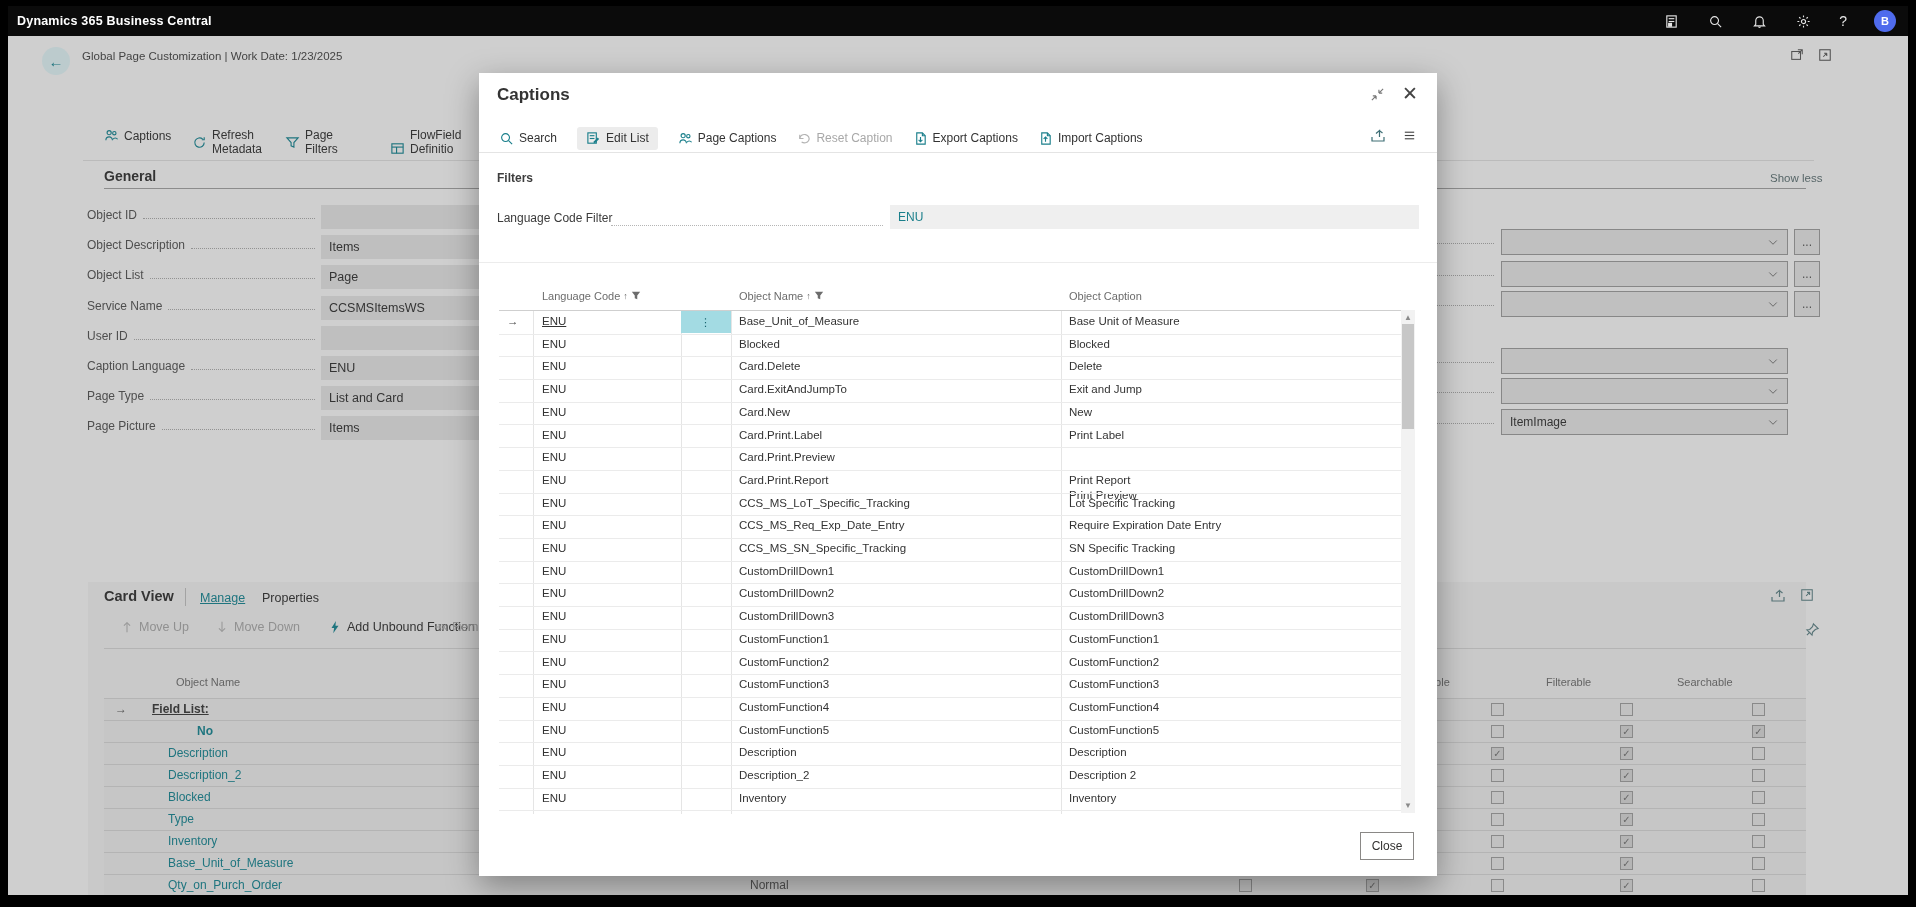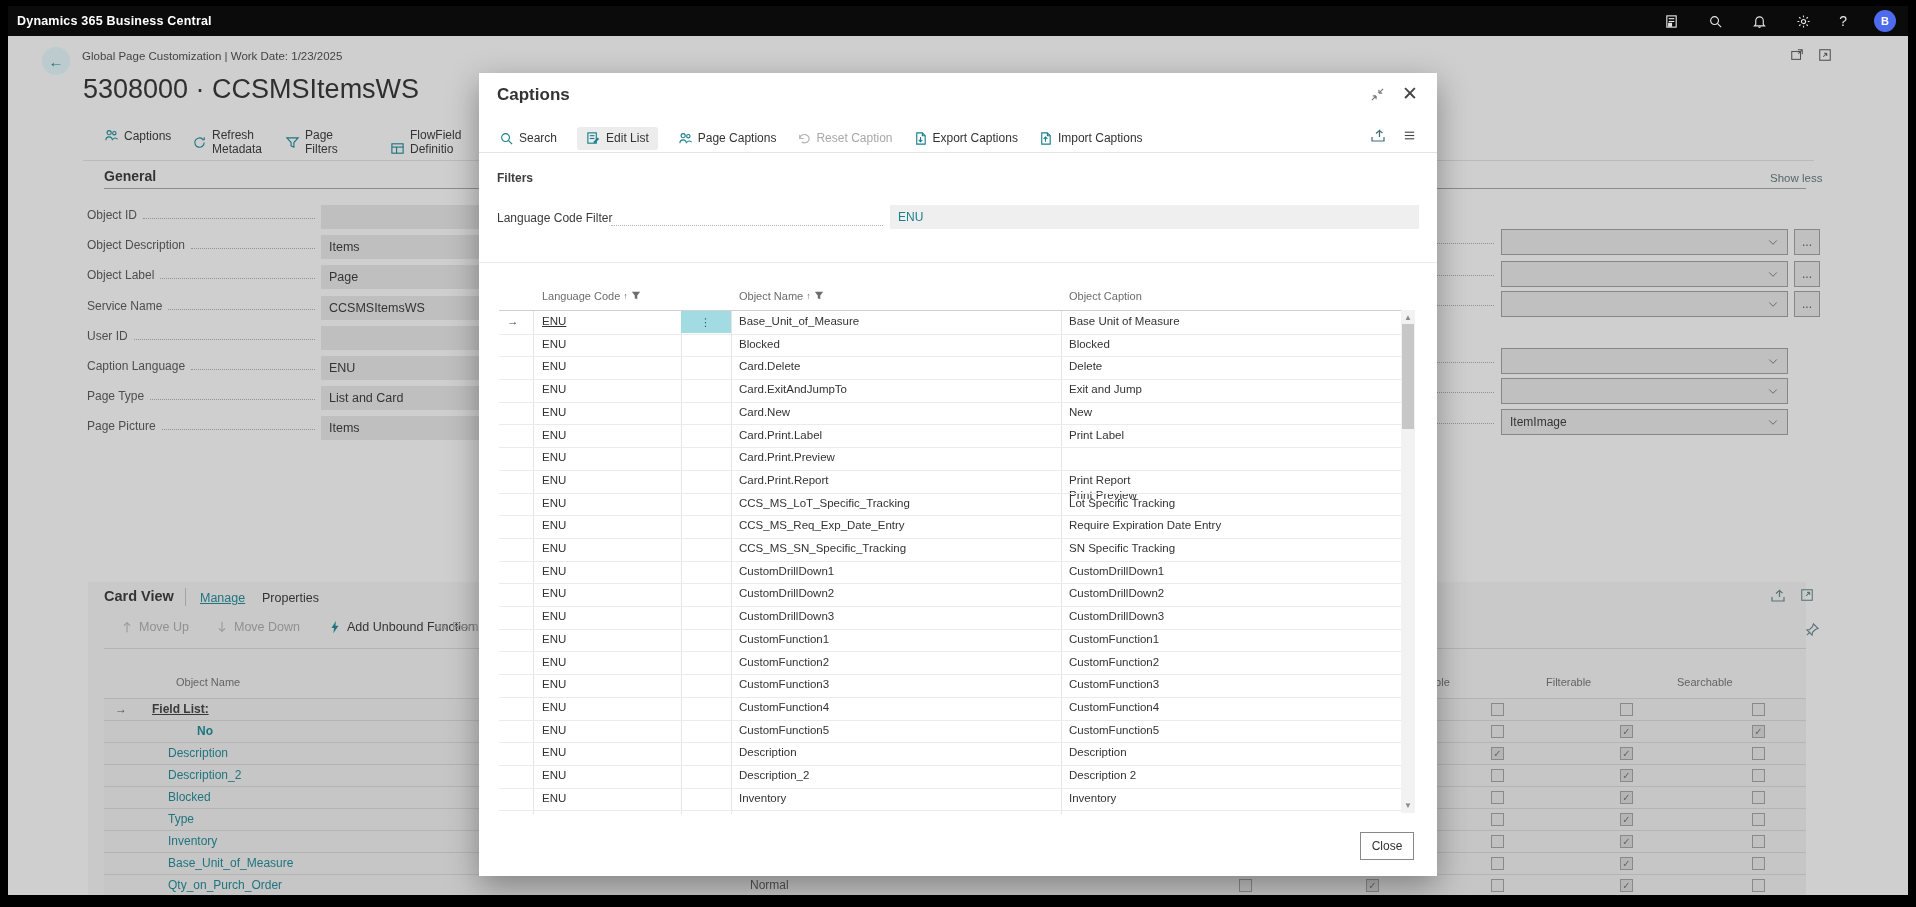--- a/index.html
+++ b/index.html
@@ -157,21 +157,20 @@
           <path d="M9 2 h5 v5 M14 2 L9.5 6.5"></path>
         </svg>
       </span>
     <span>
         <svg width="14" height="14" viewBox="0 0 16 16" fill="none" stroke="currentColor" stroke-width="1.2">
           <rect x="2" y="2" width="12" height="12"></rect>
           <path d="M6 10 L10 6 M10 6 h-3 M10 6 v3"></path>
         </svg>
       </span>
   </div>
-  <div id="pagetitle" class="abs">5308000 · CCSMSItemsWS</div>
 
   <div id="page-toolbar" class="abs" style="left:96px;top:92px;height:20px;">
       <div class="pt-item abs" style="left: 0px; top: 0px;">
         <span class="ic">
           <svg width="15" height="15" viewBox="0 0 16 16" fill="none" stroke="currentColor" stroke-width="1.2">
             <circle cx="5.5" cy="5" r="2.2"></circle>
             <path d="M2 13 a3.5 3.5 0 0 1 7 0"></path>
             <circle cx="11" cy="5.5" r="1.8"></circle>
             <path d="M9.5 12 a3 3 0 0 1 5 0"></path>
           </svg>
@@ -216,21 +215,21 @@
         <span class="lbl">Object ID</span>
         <span class="dots"></span>
       </div>
       <div class="fbox" style="top: 169px;"></div>
       <div class="frow" style="top: 202px;">
         <span class="lbl">Object Description</span>
         <span class="dots"></span>
       </div>
       <div class="fbox" style="top: 199px;">Items</div>
       <div class="frow" style="top: 232px;">
-        <span class="lbl">Object Label</span>
+        <span class="lbl">Object List</span>
         <span class="dots"></span>
       </div>
       <div class="fbox" style="top: 229px;">Page</div>
       <div class="frow" style="top: 263px;">
         <span class="lbl">Service Name</span>
         <span class="dots"></span>
       </div>
       <div class="fbox" style="top: 260px;">CCSMSItemsWS</div>
       <div class="frow" style="top: 293px;">
         <span class="lbl">User ID</span>

